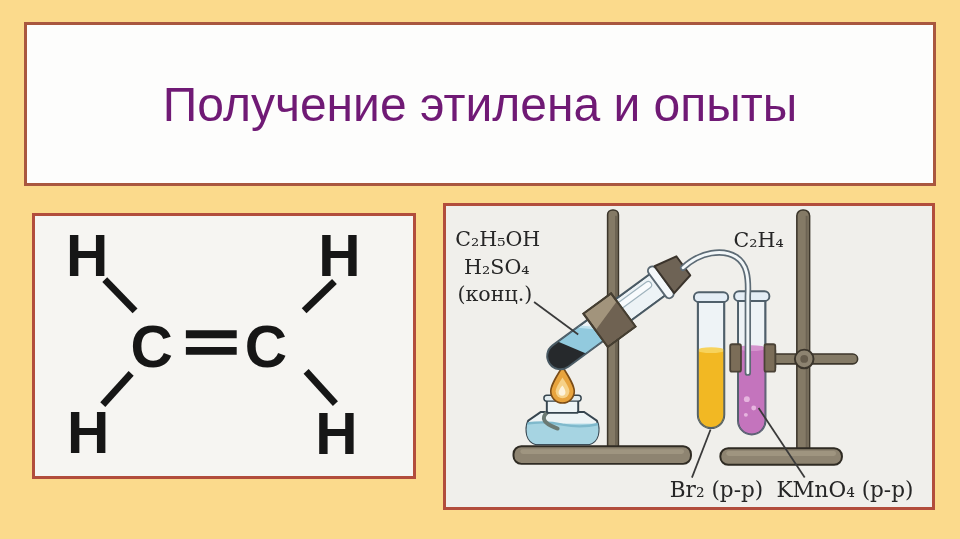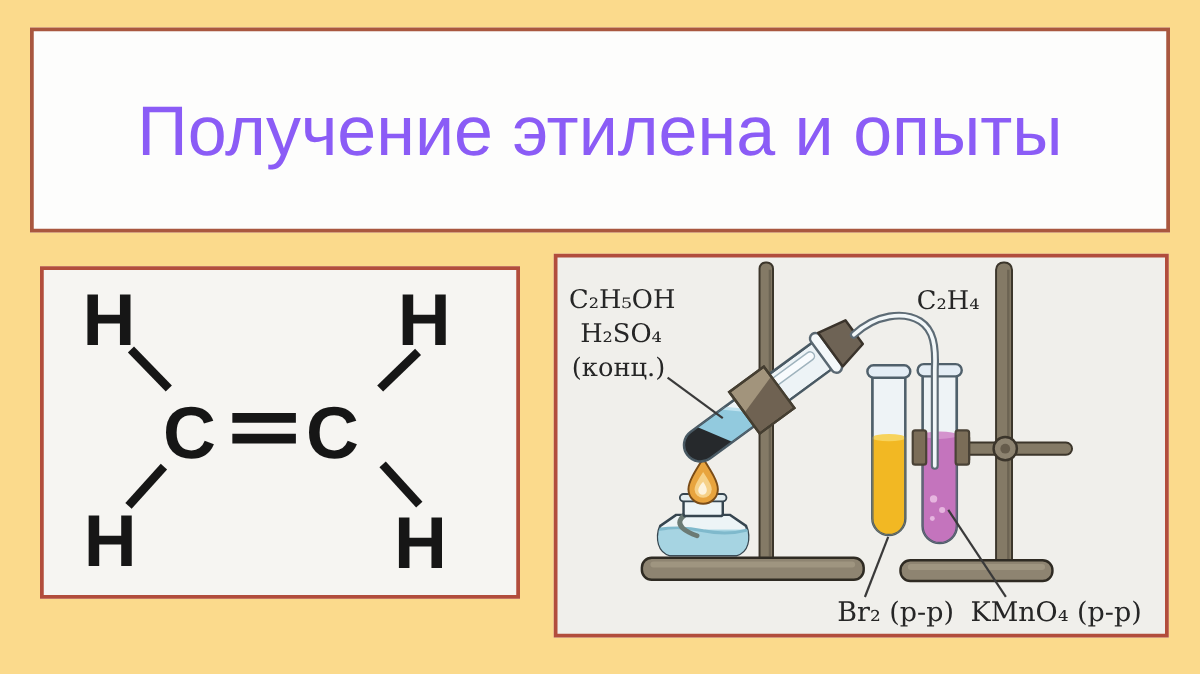--- a/index.html
+++ b/index.html
@@ -8,21 +8,21 @@
     font-family:"Liberation Sans","DejaVu Sans",sans-serif;
     background:#fbda8c;
   }
   .slide{position:relative;width:960px;height:539px;background:#fbda8c;}
   .title-box{
     position:absolute;left:24px;top:22px;width:912px;height:164px;
     box-sizing:border-box;background:#fdfdfc;border:3px solid #a9573f;
     display:flex;flex-direction:column;align-items:center;justify-content:center;
   }
   .title-line{
-    font-size:56px;line-height:79px;color:#8b5cf6;white-space:nowrap;
+    font-size:48px;line-height:79px;color:#701a75;white-space:nowrap;
     letter-spacing:0px;
   }
   .panel{position:absolute;box-sizing:border-box;border:3px solid #b24d3c;}
   .formula-panel{
     left:32px;top:213px;width:384px;height:266px;background:#f6f5f2;
   }
   .apparatus-panel{
     left:443px;top:203px;width:492px;height:307px;background:#f0efeb;
   }
   .panel svg{display:block;width:100%;height:100%;}

